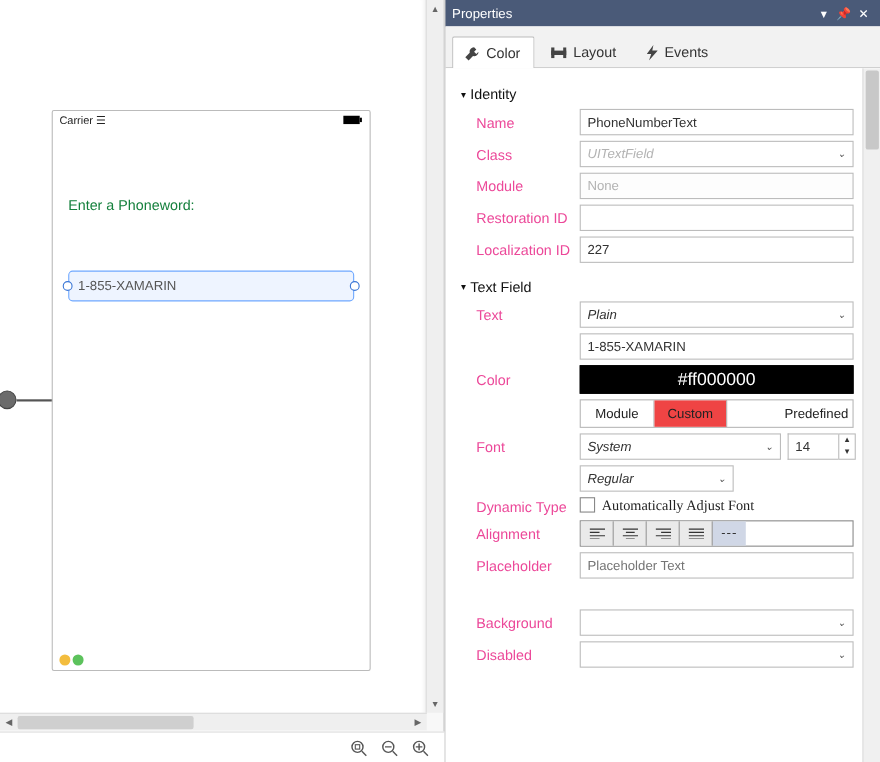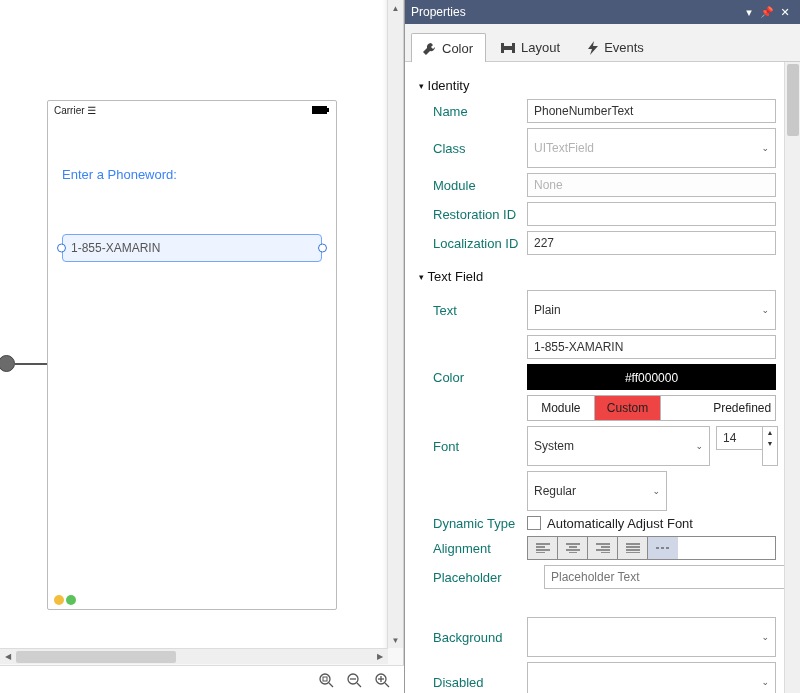--- a/index.html
+++ b/index.html
@@ -67,21 +67,21 @@
     width:290px; height:510px;
     border:1px solid #bbb;
     background:#ffffff;
     border-radius:2px;
   }
   .statusbar {
     height:18px; display:flex; align-items:center; justify-content:space-between;
     padding:2px 6px; font-size:10px; color:#222;
   }
   .phone-body { padding:0 14px; position:relative; height:calc(100% - 18px - 20px);}
-  .prompt { font-size:13px; color:#3b82f6; margin-top:48px;}
+  .prompt { font-size:13px; color:#15803d; margin-top:60px;}
   .tf-wrap {
     margin-top:52px;
     border:1px solid #6fa8ff;
     border-radius:4px;
     background:#eef4ff;
     padding:6px 8px;
     font-size:12px; color:#555;
     position:relative;
   }
   .handle {
@@ -140,47 +140,47 @@
   }
   .prop-scroll .pthumb {
     position:absolute; top:2px; left:2px; width:12px; height:72px;
     background:#c8c8c8; border-radius:2px;
   }
   .prop-content { padding:4px 24px 4px 14px; }
   .sect { margin-top:6px; }
   .sect-head { display:flex; align-items:center; gap:4px; font-size:13px; color:#111; margin-bottom:6px;}
   .sect-head .caret { font-size:9px; }
   .row { display:flex; align-items:center; margin:5px 0; }
-  .lbl { width:108px; padding-left:14px; color:#0f766e; font-size:13px;}
+  .lbl { width:108px; padding-left:14px; color:#ec4899; font-size:13px;}
   .ctl-col { flex:1; }
   .inp {
     width:100%; height:24px; border:1px solid #bcbcbc; background:#fff;
     padding:2px 6px; font-size:12px; color:#333;
   }
   .inp.disabled { color:#b3b3b3; background:#fdfdfd; }
   .sel {
-    width:100%; height:40px; border:1px solid #bcbcbc; background:#fff;
+    width:100%; height:24px; border:1px solid #bcbcbc; background:#fff;
     padding:2px 6px; font-size:12px; color:#333;
-    display:flex; align-items:center; justify-content:space-between;
+    display:flex; align-items:center; justify-content:space-between;font-style:italic;
   }
   .sel .chev { font-size:9px; color:#555; }
   .color-swatch {
-    width:100%; height:26px; background:#000; color:#fff; text-align:center; line-height:26px; font-size:12px;
+    width:100%; height:26px; background:#000; color:#fff; text-align:center; line-height:26px; font-size:16px;
     border:1px solid #000;
   }
   .seg3 { display:flex; border:1px solid #b7b7b7; height:26px; }
   .seg3 > div { flex:1; display:flex; align-items:center; justify-content:center; font-size:12px; border-right:1px solid #b7b7b7;}
   .seg3 > div:last-child { border-right:none;padding-left:48px;}
   .seg3 > div.sel-seg { background:#ef4444; }
   .font-row { display:flex; gap:6px; }
   .spin { width:60px; display:flex; }
   .spin .inp { border-right:none; }
   .spin .btns { display:flex; flex-direction:column; border:1px solid #bcbcbc; }
   .spin .btns div { width:14px; height:11px; font-size:7px; text-align:center; color:#333; line-height:11px;}
-  .chk-row { display:flex; align-items:flex-start; gap:6px;}
+  .chk-row { display:flex; align-items:flex-start; gap:6px;font-family:Liberation Serif, serif;}
   .chk { width:14px; height:14px; border:1px solid #888; background:#fff;}
   .align-group { display:flex; border:1px solid #8a8a8a; height:24px; }
   .align-btn { width:30px; border-right:1px solid #8a8a8a; background:#eaeaea; display:flex; align-items:center; justify-content:center;}
   .align-btn:last-child { border-right:none;}
   .align-btn.active { background:#d0d7e6; }
   .align-btn svg { display:block; }
 </style>
 </head>
 <body>
 
@@ -443,21 +443,21 @@
                     <line x1="0" y1="5" x2="3" y2="5" stroke="#333"></line>
                     <line x1="5" y1="5" x2="8" y2="5" stroke="#333"></line>
                     <line x1="10" y1="5" x2="13" y2="5" stroke="#333"></line>
                   </svg>
                 </div>
             </div>
           </div>
         </div>
         <div class="row">
           <div class="lbl">Placeholder</div>
-          <div class="ctl-col"><input class="inp" style="color: #1d4ed8; margin-left: 17px;" placeholder="Placeholder Text"></div>
+          <div class="ctl-col"><input class="inp" style="color: #1d4ed8;" placeholder="Placeholder Text"></div>
         </div>
         <div class="row" style="margin-top:28px">
           <div class="lbl">Background</div>
           <div class="ctl-col">
             <div class="sel">
               <span></span>
               <span class="chev">⌄</span>
             </div>
           </div>
         </div>

